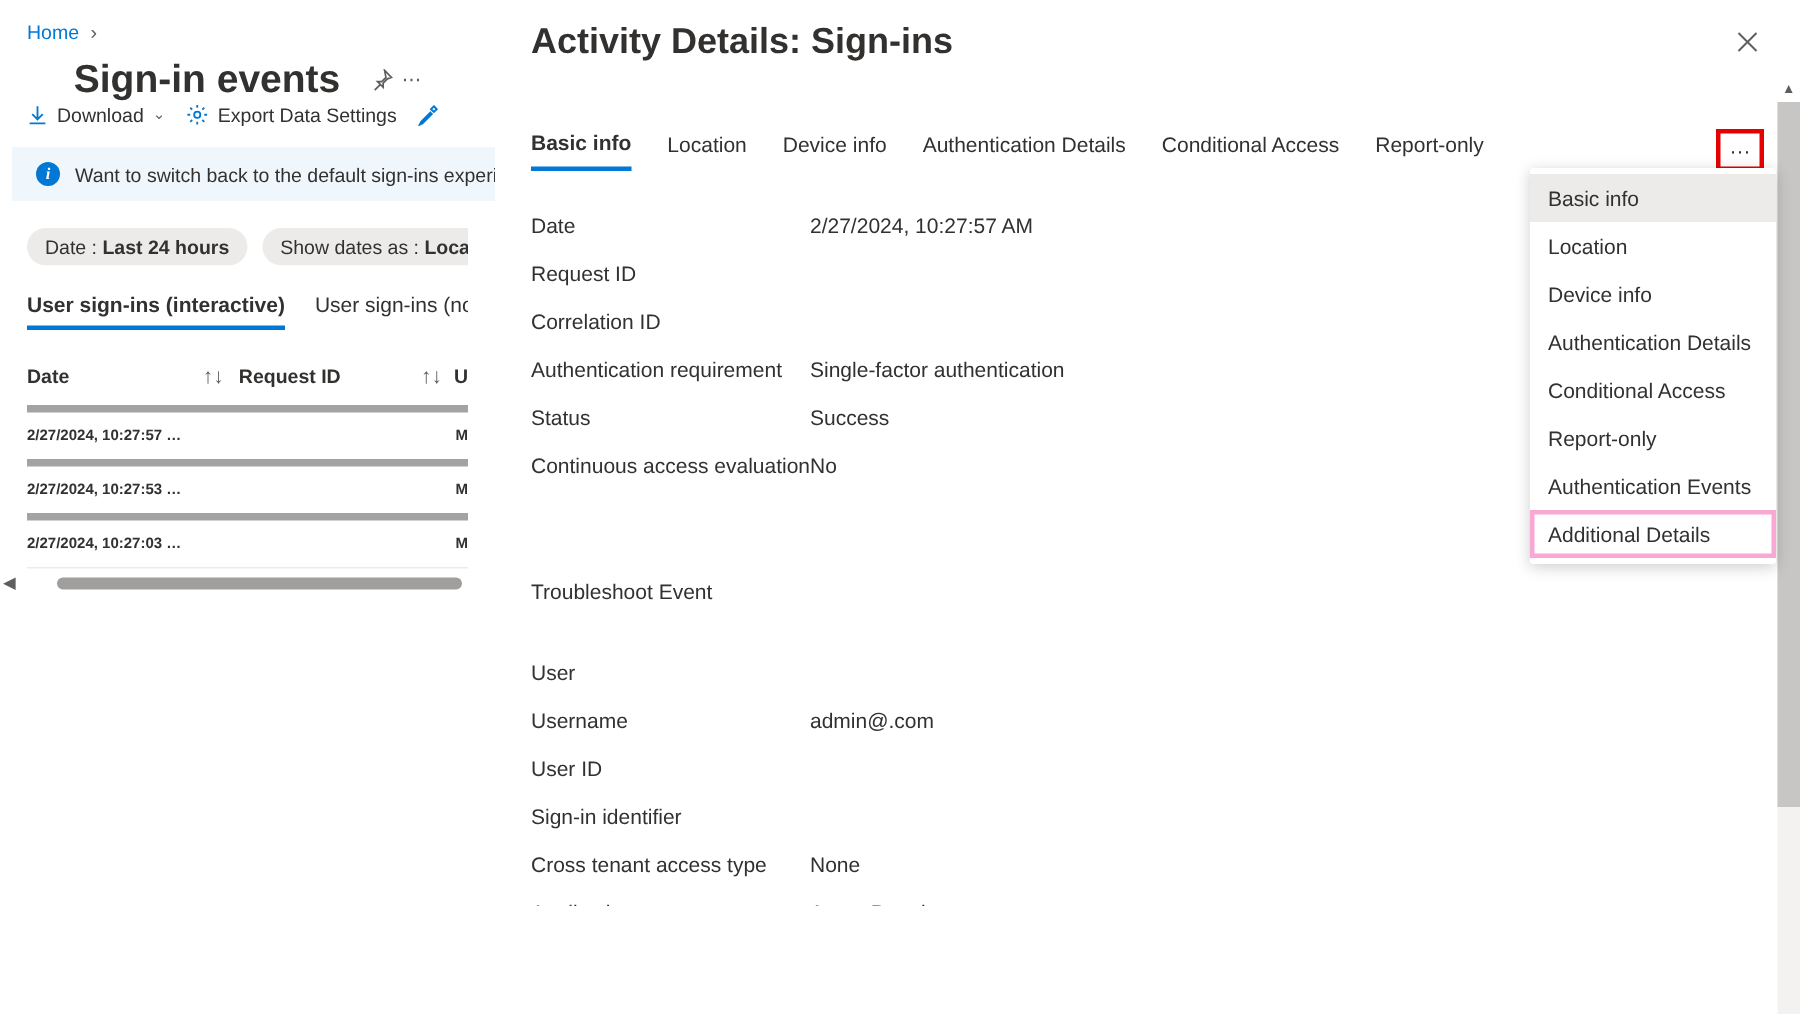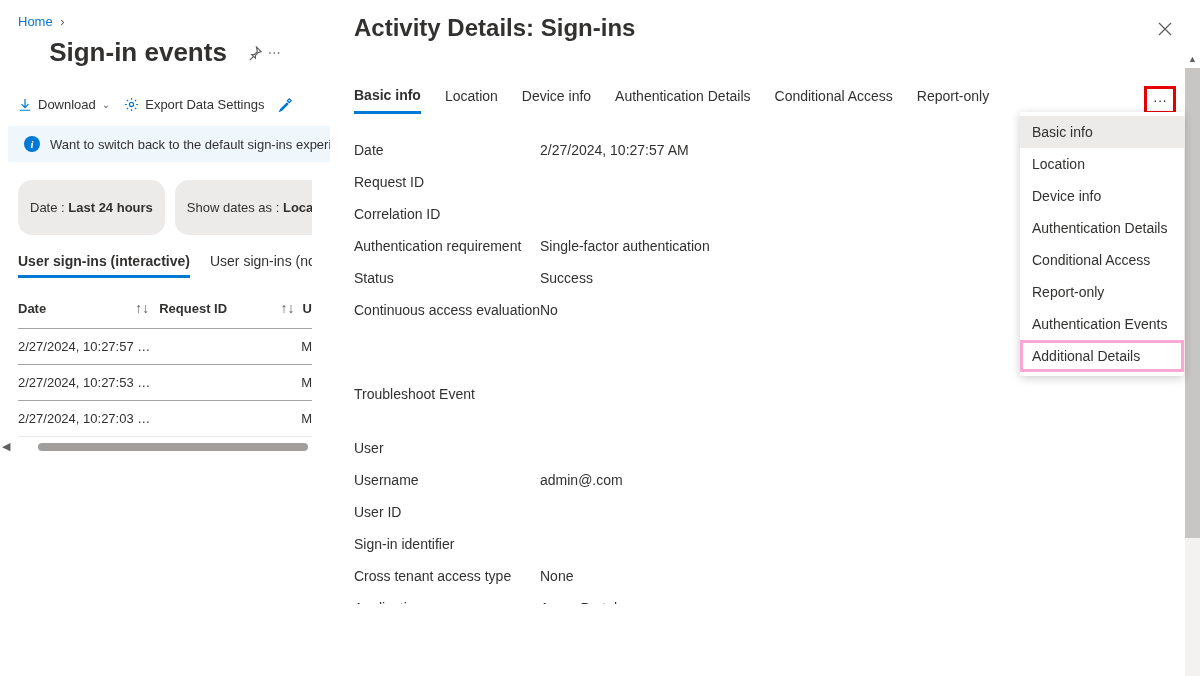--- a/index.html
+++ b/index.html
@@ -7,43 +7,43 @@
     
     
     .left-pane { position: absolute; left: 0; top: 0; width: 330px; height: 548px; padding: 0 18px; }
     .breadcrumb { padding-top: 14px; font-size: 13px; }
     .breadcrumb a { color: #0078d4; text-decoration: none; }
     .breadcrumb .chev { color: #605e5c; margin-left: 4px; }
     .page-title-row { display: flex; align-items: center; margin-top: 8px; justify-content: center; }
     .page-title { font-size: 26px; font-weight: 600; color: #323130; margin-right: 14px; }
     .pin-icon, .more-icon { color: #605e5c; margin-left: 6px; cursor: pointer; }
     
-    .toolbar { display: flex; align-items: center; margin-top: 28px; gap: 14px; font-size: 13px; }
+    .toolbar { display: flex; align-items: center; gap: 14px; font-size: 13px; }
     .toolbar-item { display: flex; align-items: center; gap: 6px; cursor: pointer; color: #323130; }
     .toolbar-item .iconc { color: #0078d4; }
     .chev-down { color: #605e5c; font-size: 10px;}
     
     .info-bar { margin-top: 14px; background: #eff6fc; padding: 10px 0 10px 10px; display: flex; align-items: center; gap: 10px; font-size: 13px; overflow: hidden; white-space: nowrap; width: 340px; margin-left:-10px;}
     .info-icon { width: 16px; height: 16px; border-radius: 50%; background: #0078d4; color: #fff; display: flex; align-items: center; justify-content: center; font-size: 11px; font-weight: bold; font-style: italic; font-family: Georgia, serif; margin-left:6px;}
     
     .filters { margin-top: 18px; display: flex; gap: 10px; overflow: hidden; white-space: nowrap;}
-    .filter-pill { background: #edebe9; border-radius: 14px; padding: 20px 12px; font-size: 13px; }
+    .filter-pill { background: #edebe9; border-radius: 14px; padding: 5px 12px; font-size: 13px; }
     .filter-pill b { font-weight: 600; }
     
     .sub-tabs { margin-top: 18px; display: flex; gap: 20px; border-bottom: none; white-space: nowrap; overflow: hidden;}
     .sub-tab { font-size: 14px; padding-bottom: 6px; cursor: pointer; color: #323130;}
     .sub-tab.active { font-weight: 600; border-bottom: 3px solid #0078d4; }
     
     .table { margin-top: 22px; }
     .thead { display: flex; font-weight: 600; font-size: 13px; }
     .th { display: flex; align-items: center; gap: 3px; padding-bottom: 12px;}
     .th.date { width: 146px; }
     .th.rid { width: 148px; justify-content: space-between; padding-right: 8px;}
     .sort-icon { color: #605e5c; font-size: 14px; }
-    .trow { display: flex; border-top: 1px solid #a3a3a3; padding: 10px 0; font-size: 13px; white-space: nowrap; overflow: hidden;}
+    .trow { display: flex; border-top: 5px solid #a3a3a3; padding: 10px 0; font-size: 10px; white-space: nowrap; overflow: hidden; font-weight: bold;}
     .td.date { width: 146px; }
     .td.rid { width: 148px; }
     .td.last { width: 20px; text-align:right;}
     
     .scrollbar-h { height: 8px; background: #a19f9d; border-radius: 4px; width: 270px; margin-top: 6px; margin-left: 20px; position: relative;}
     .scroll-left-arrow { position:absolute; left:-16px; top:-3px; font-size:11px; color:#605e5c;}
     
     
     .panel { position: absolute; left: 330px; top: 0; width: 870px; height: 604px; background: #fff; padding: 0 24px; overflow: hidden;}
     .panel-header { display: flex; align-items: center; justify-content: space-between; padding-top: 14px;}

